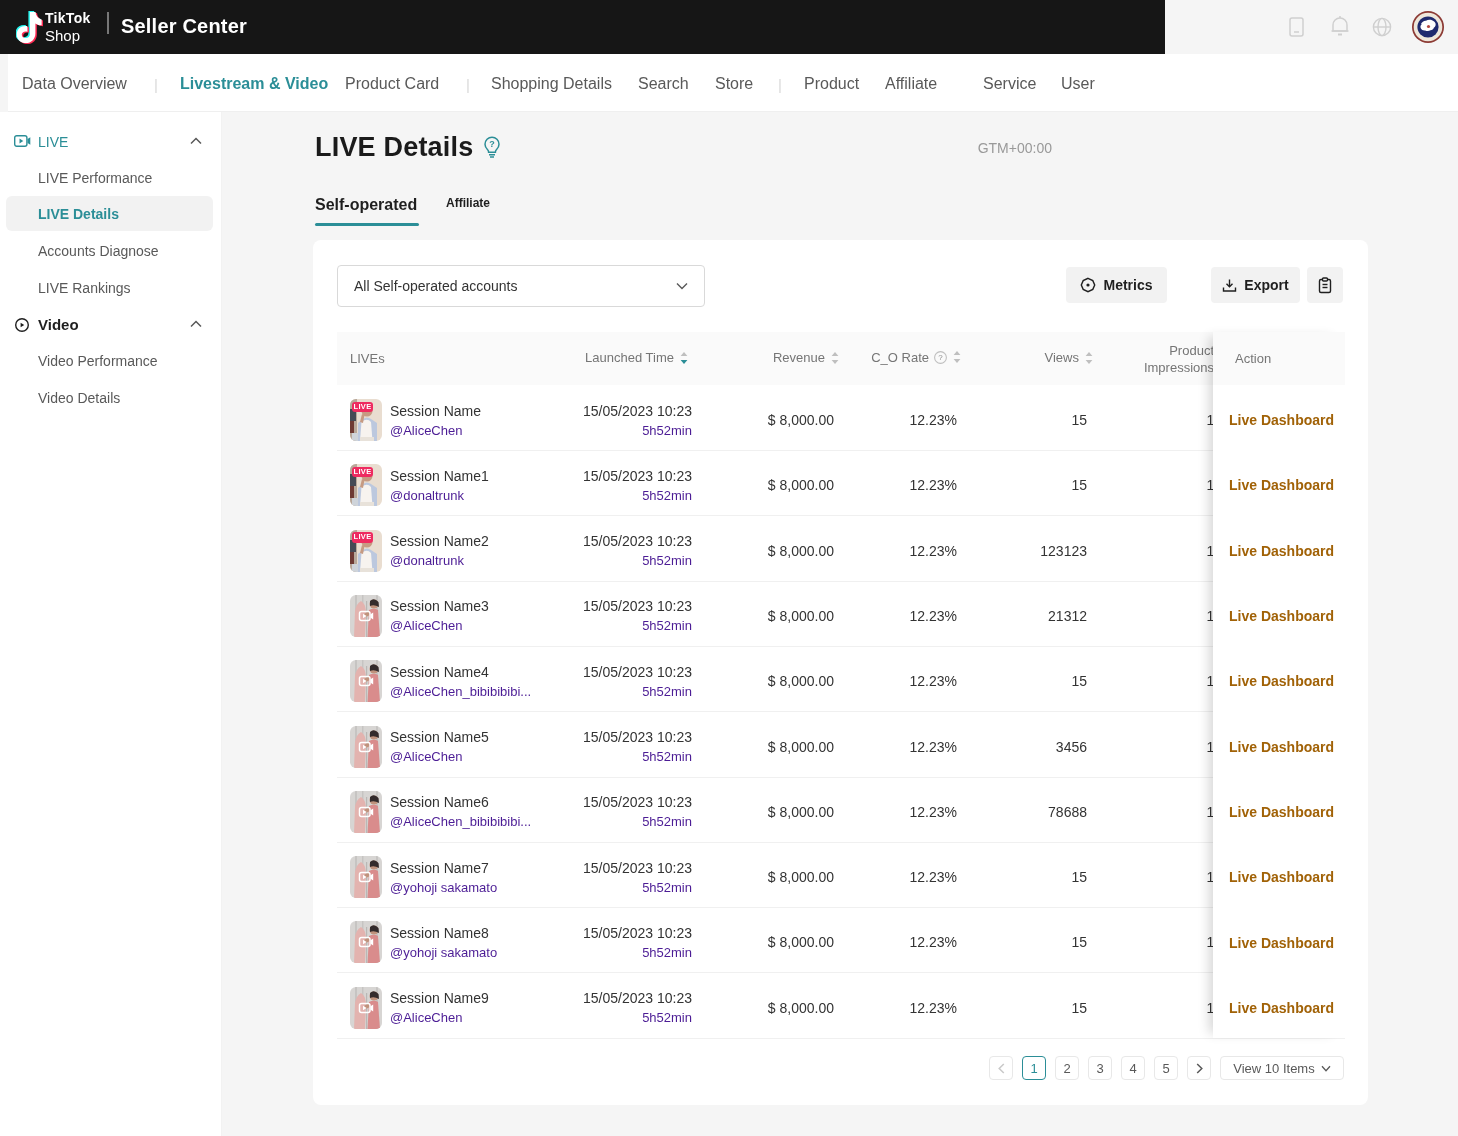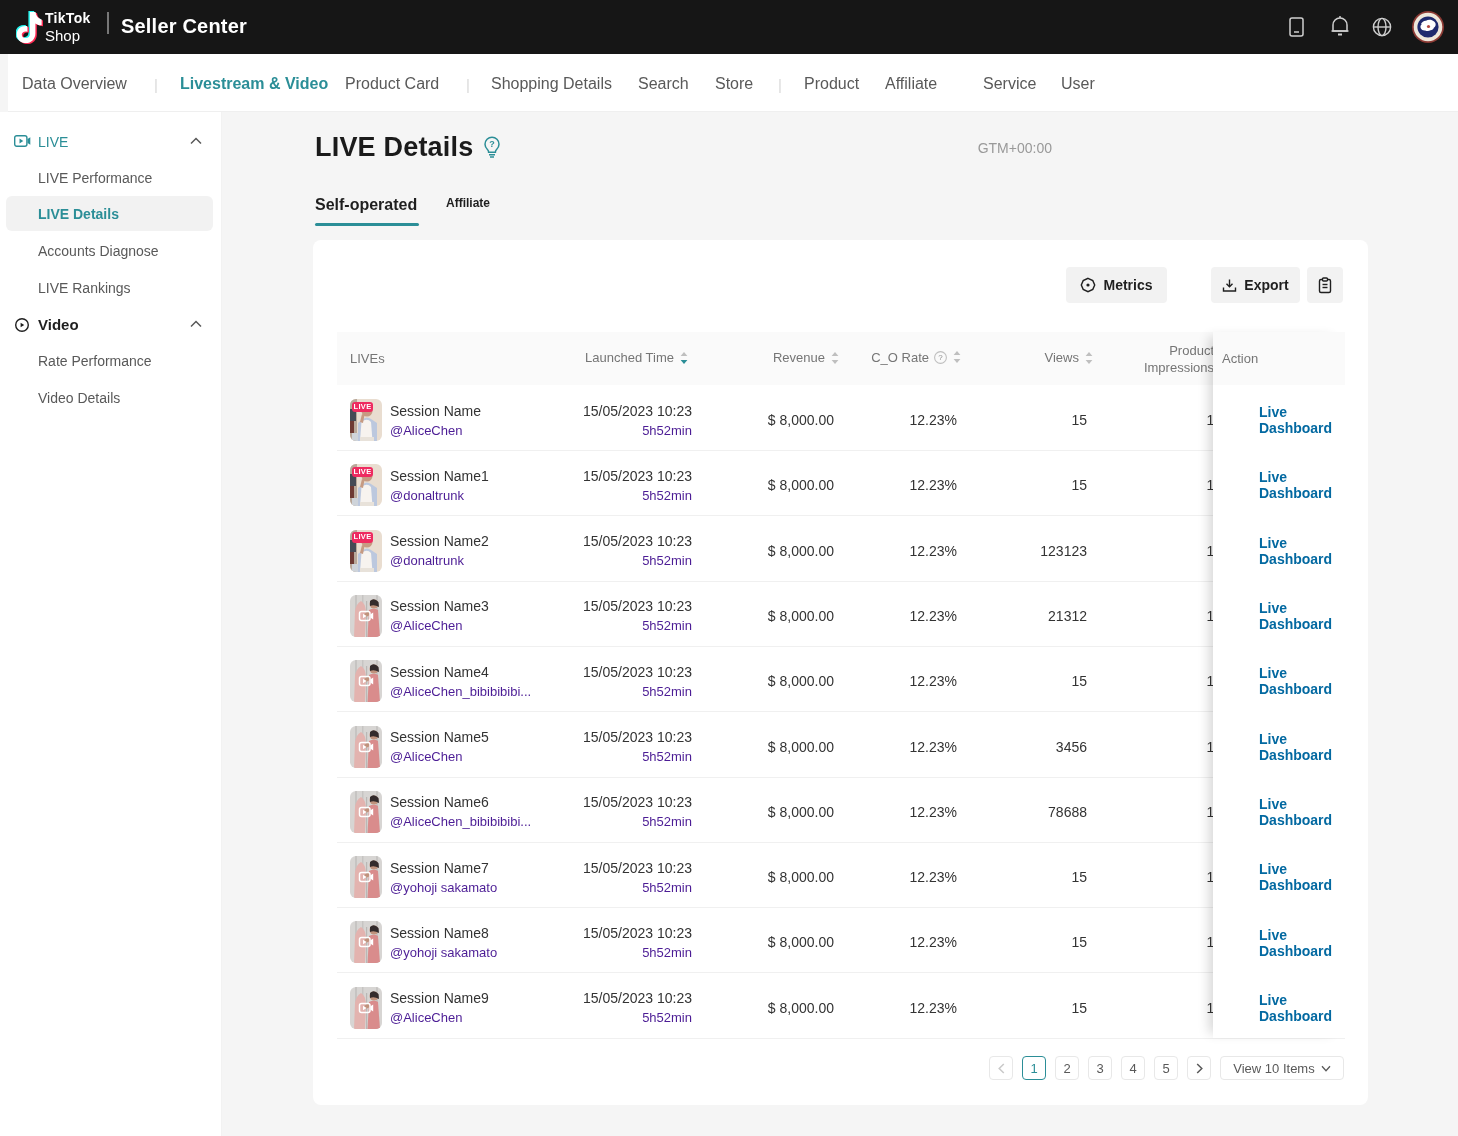--- a/index.html
+++ b/index.html
@@ -2,21 +2,21 @@
 <html><head>
 <meta charset="utf-8">
 <style>
 * { margin:0; padding:0; box-sizing:border-box; }
 html,body { width:1458px; height:1136px; }
 body { font-family:"Liberation Sans", sans-serif; background:#f5f5f5; }
 #app { position:relative; width:1458px; height:1136px; overflow:hidden; }
 .abs { position:absolute; }
 
 
-.topbar { position:absolute; left:0; top:0; width:1458px; height:54px; background:#161616; }
+.topbar { position:absolute; left:0; top:0; width:1165px; height:54px; background:#161616; }
 .tt-name { position:absolute; left:45px; top:11px; color:#fff; line-height:1; }
 .tt-name .l1 { font-size:14px; font-weight:bold; letter-spacing:.3px; }
 .tt-name .l2 { font-size:15px; font-weight:normal; margin-top:3px; }
 .tb-div { position:absolute; left:107px; top:12px; width:1.5px; height:22px; background:#777; }
 .seller { position:absolute; left:121px; top:15px; color:#fff; font-size:20px; font-weight:bold; letter-spacing:.2px; }
 
 
 .nav { position:absolute; left:8px; top:54px; width:1458px; height:58px; background:#fff; border-bottom:1px solid #efefef; }
 .nav span { position:absolute; top:21px; font-size:16px; color:#595959; white-space:nowrap; }
 .nav .sep { color:#d9d9d9; font-size:15px; top:22px; }
@@ -62,22 +62,22 @@
 .v2 { font-size:13px; color:#4c1d95; margin-top:4px; }
 .livecell { display:flex; align-items:center; gap:8px; }
 .avatar { position:relative; width:32px; height:42px; border-radius:6px; overflow:visible; flex:none; }
 .avatar svg { border-radius:6px; display:block; }
 .badge { position:absolute; left:2px; top:2.5px; width:21px; height:10.5px; background:#ee2b60; border-radius:3px; color:#fff; font-size:7.5px; font-weight:bold; text-align:center; line-height:10.5px; letter-spacing:.3px; }
 .sort { display:inline-block; vertical-align:middle; margin-left:6px; }
 .qm { display:inline-block; vertical-align:middle; margin-left:5px; }
 
 
 .overlay { position:absolute; left:876px; top:0; width:132px; height:706px; background:#fff; box-shadow:-9px 0 11px -5px rgba(0,0,0,0.16); }
-.overlay .ohead { height:53px; background:#fafafa; display:flex; align-items:center; padding-left:9px; font-size:13px; color:#757575; }
-.overlay .ocell { height:65.3px; display:flex; align-items:center; padding-top:5px; padding-left:16px; font-size:14px; font-weight:bold; color:#0369a1;margin-left:30px; }
+.overlay .ohead { height:53px; background:#fafafa; display:flex; align-items:center; padding-left:22px; font-size:13px; color:#757575; }
+.overlay .ocell { height:65.3px; display:flex; align-items:center; padding-top:5px; padding-left:16px; font-size:14px; font-weight:bold; color:#a16207; }
 
 
 .pager { position:absolute; right:24px; top:816px; display:flex; gap:9px; align-items:center; }
 .pg { width:24px; height:24px; border:1px solid #e8e8e8; border-radius:4px; background:#fff; display:flex; align-items:center; justify-content:center; font-size:13px; color:#595959; }
 .pg.on { border-color:#2b8e97; color:#2b8e97; }
 .pgview { width:124px; height:24px; border:1px solid #e8e8e8; border-radius:4px; background:#fff; display:flex; align-items:center; justify-content:center; font-size:13px; color:#595959; gap:6px; }
 </style>
 </head>
 <body>
 <div id="app">
@@ -150,36 +150,42 @@
     <div class="sb-item" style="top:131px">Accounts Diagnose</div>
     <div class="sb-item" style="top:168px">LIVE Rankings</div>
     <svg class="abs" style="left:15px;top:206px" width="14" height="14" viewBox="0 0 14 14" fill="none" stroke="#1f1f1f" stroke-width="1.4">
       <circle cx="7" cy="7" r="6.3"></circle>
       <path d="M5.6 4.8 L9.2 7 L5.6 9.2 Z" fill="#1f1f1f" stroke="none"></path>
     </svg>
     <div class="sb-item" style="top:204px;font-size:15px;font-weight:bold;color:#1f1f1f">Video</div>
     <svg class="abs" style="left:190px;top:208px" width="12" height="8" viewBox="0 0 12 8" fill="none" stroke="#595959" stroke-width="1.5">
         <path d="M1 6.5 L6 1.5 L11 6.5"></path>
       </svg>
-    <div class="sb-item" style="top:241px">Rate Performance</div>
+    <div class="sb-item" style="top:241px">Video Performance</div>
     <div class="sb-item" style="top:278px">Video Details</div>
   </div>
 
   <div class="title">LIVE Details</div>
   <svg class="abs" style="left:482px;top:136px" width="20" height="22" viewBox="0 0 20 22" fill="none" stroke="#2b8e97" stroke-width="1.5">
     <path d="M10 1.2 a7 7 0 0 1 7 7 c0 2.6-1.3 4.3-2.6 5.6-.7.7-1 1.6-1 2.4 H6.6 c0-.8-.3-1.7-1-2.4 C4.3 12.5 3 10.8 3 8.2 a7 7 0 0 1 7-7 z"></path>
     <path d="M7 18.8 h6 M8 21 h4" stroke-width="1.6"></path>
     <text x="10" y="11.4" text-anchor="middle" font-size="9" font-weight="bold" fill="#2b8e97" stroke="none" font-family="Liberation Sans">?</text>
   </svg>
   <div class="gtm">GTM+00:00</div>
   <div class="tab1">Self-operated</div>
   <div class="tab2">Affiliate</div>
   <div class="tabline"></div>
 
   <div class="card">
+    <div class="dropdown">
+        <span style="flex:1">All Self-operated accounts</span>
+      <svg width="12" height="8" viewBox="0 0 12 8" fill="none" stroke="#595959" stroke-width="1.4">
+          <path d="M1 1.5 L6 6.5 L11 1.5"></path>
+        </svg>
+    </div>
     <div class="btn btn-metrics">
       <svg width="16" height="16" viewBox="0 0 16 16" fill="none" stroke="#1f1f1f" stroke-width="1.4">
         <path d="M8 1.3 L12.8 3.6 L14.7 8 L12.8 12.4 L8 14.7 L3.2 12.4 L1.3 8 L3.2 3.6 Z"></path>
         <circle cx="8" cy="8" r="1.6" fill="#1f1f1f" stroke="none"></circle>
       </svg>
       <span>Metrics</span>
     </div>
     <div class="btn btn-export">
       <svg width="15" height="15" viewBox="0 0 15 15" fill="none" stroke="#1f1f1f" stroke-width="1.4">
         <path d="M7.5 1.5 v7"></path>

